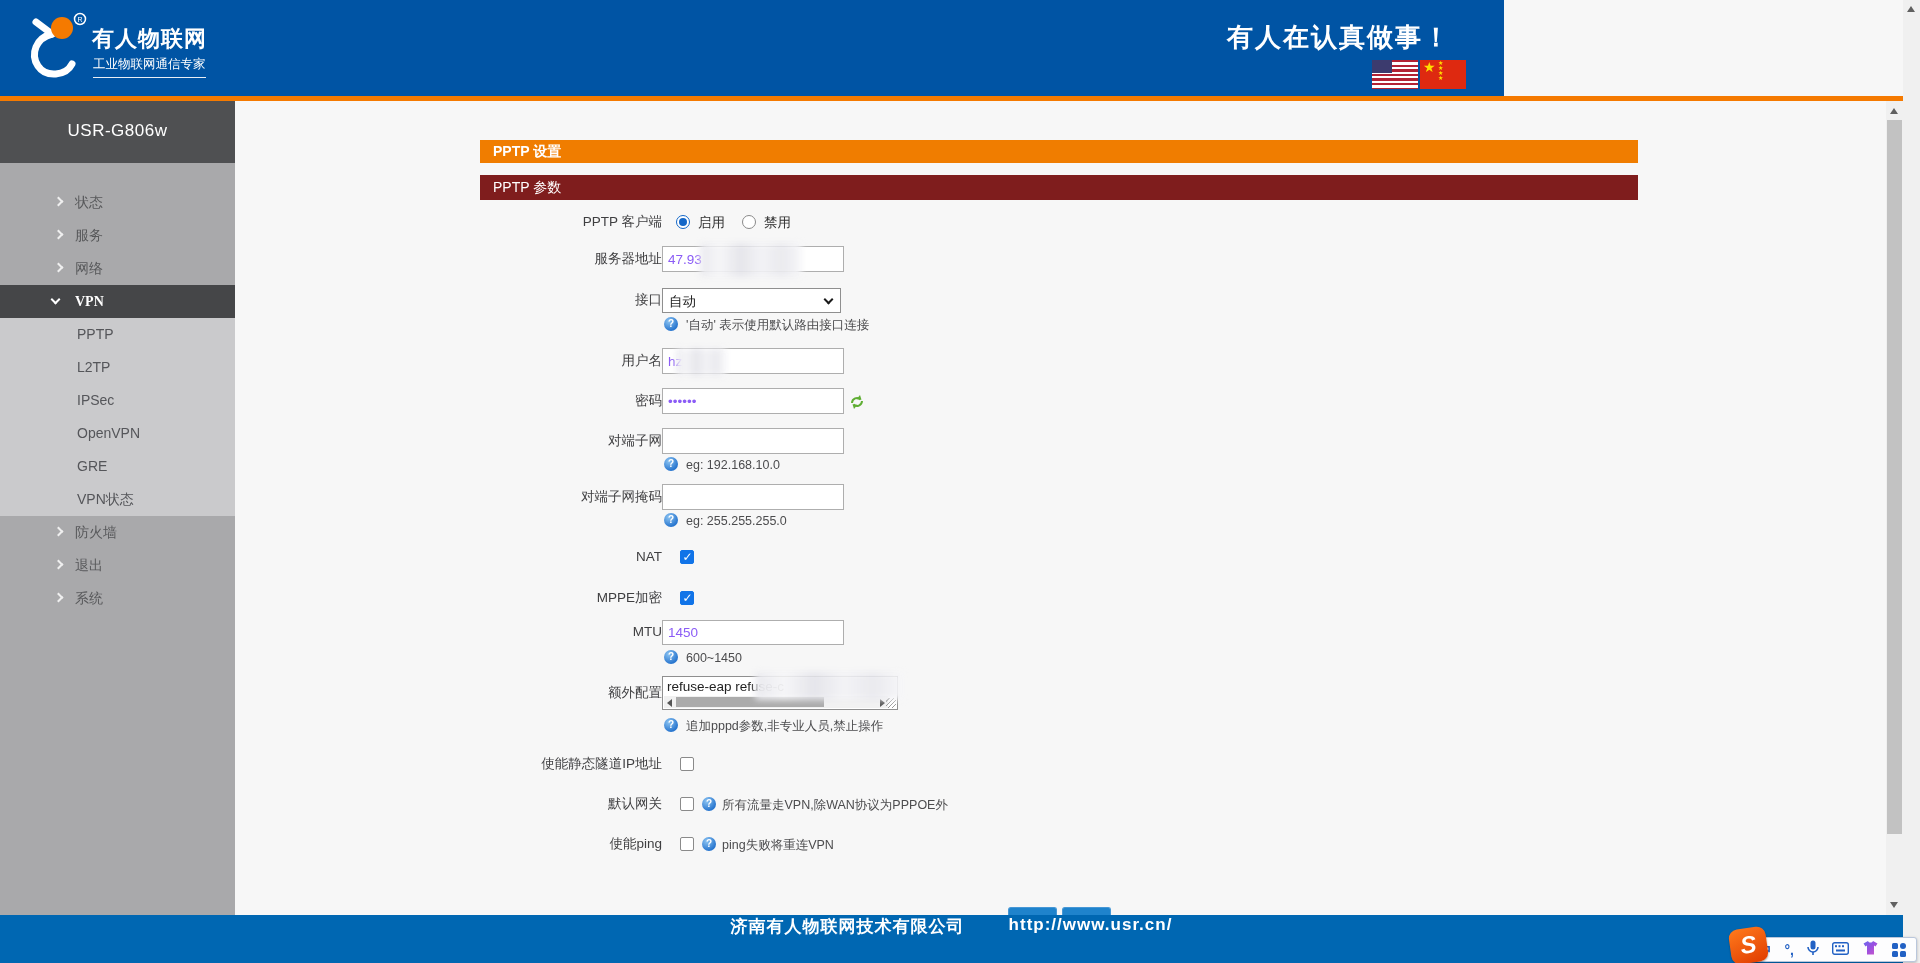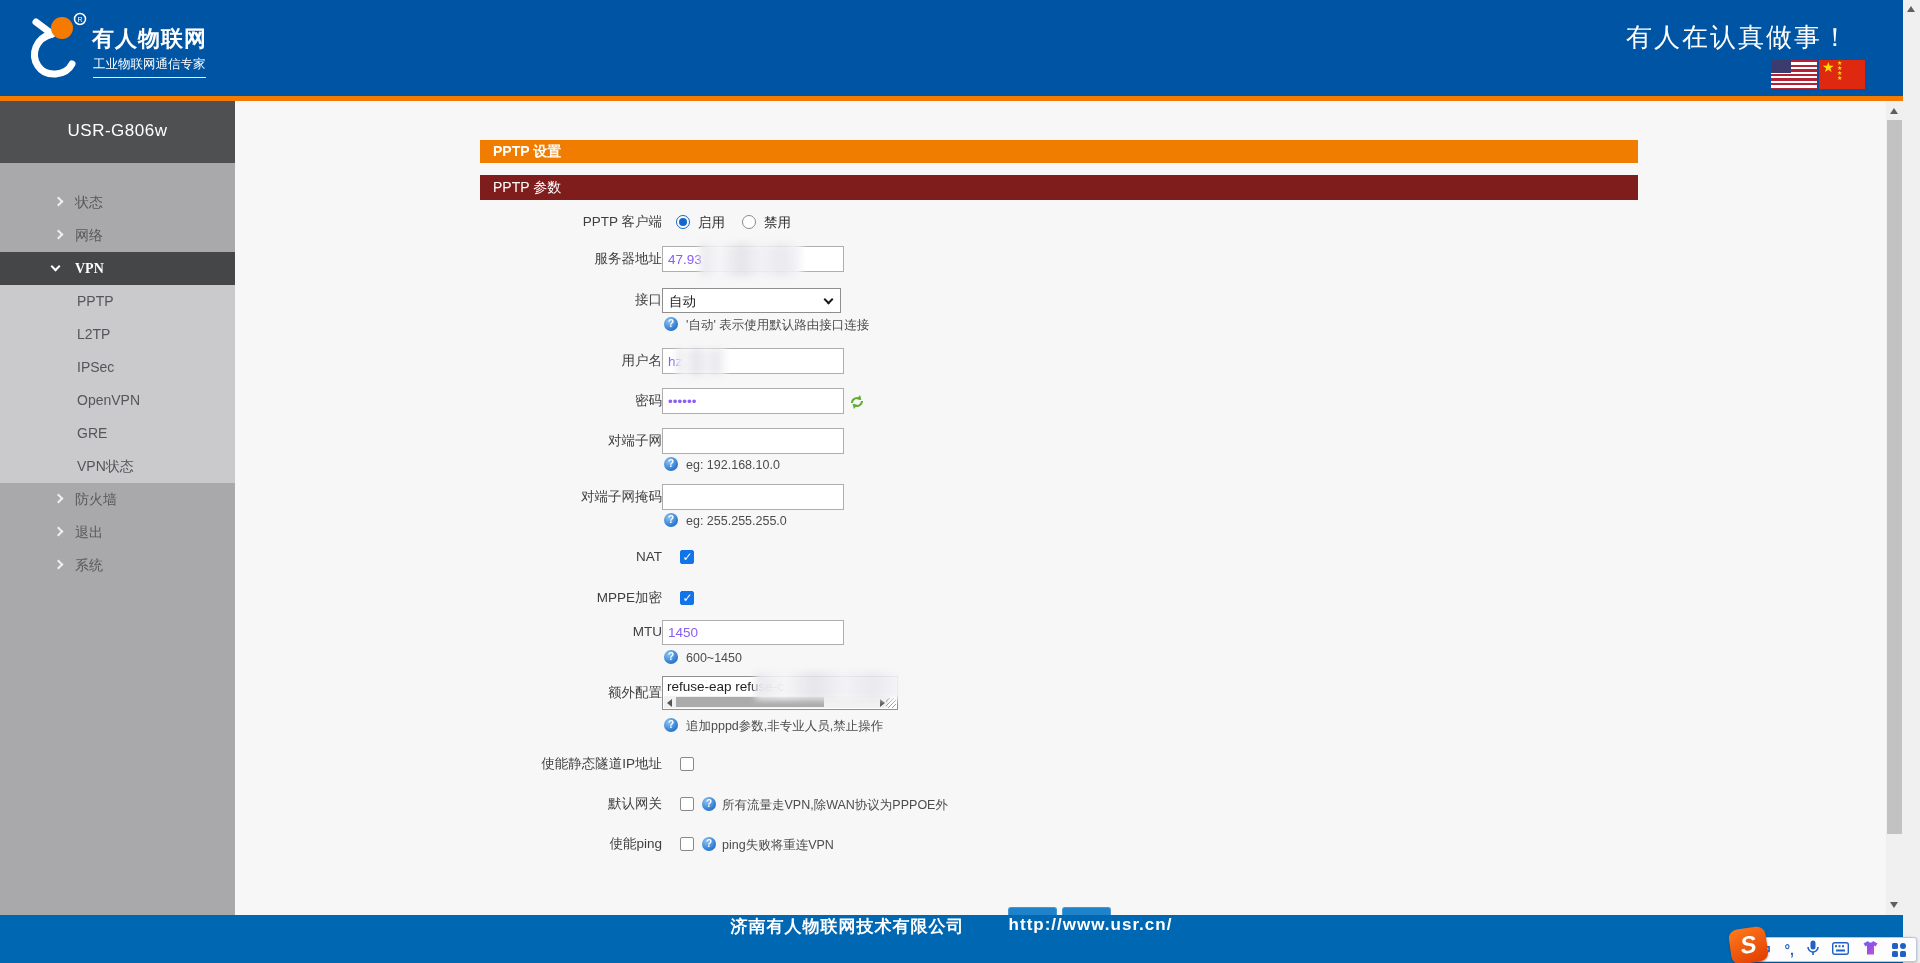--- a/index.html
+++ b/index.html
@@ -1,25 +1,25 @@
 <!DOCTYPE html>
 <html><head>
 <meta charset="utf-8">
 <style>
   * { margin:0; padding:0; box-sizing:border-box; }
   html,body { width:1920px; height:963px; overflow:hidden; background:#fff;
     font-family:"Liberation Sans","DejaVu Sans",sans-serif; }
   .page { position:relative; width:1920px; height:963px; overflow:hidden; background:#f7f7f7; }
 
   
-  .hdr { position:absolute; left:0; top:0; width:1903px; height:96px; background:#0054a4; }
+  .hdr { position:absolute; left:0; top:0; width:1504px; height:96px; background:#0054a4; }
   .hdr-strip { position:absolute; left:0; top:96px; width:1903px; height:5px; background:#f57a00; }
   .brand-name { position:absolute; left:92px; top:24px; color:#fff; font-size:22px; font-weight:bold; letter-spacing:1px; }
   .brand-slogan { position:absolute; left:93px; top:56px; color:#fff; font-size:12.5px; padding-bottom:4px; border-bottom:1px solid #e8eef5; }
-  .tagline { position:absolute; right:53px; top:20px; color:#fff; font-size:26px; font-weight:normal; letter-spacing:2px;text-align:center; }
+  .tagline { position:absolute; right:53px; top:20px; color:#fff; font-size:26px; font-weight:bold; letter-spacing:2px;text-align:center; }
   .flag { position:absolute; top:60px; width:46px; height:29px; }
   .flag-us { right:86px; background:repeating-linear-gradient(180deg,#b22234 0 2.3px,#fff 2.3px 4.6px); }
   .flag-us::after { content:""; position:absolute; left:0; top:0; width:20px; height:13px; background:#3c3b6e; }
   .flag-cn { right:38px; background:#de2910; color:#ffde00; }
   .flag-cn .bigstar { position:absolute; left:3px; top:-1px; font-size:14px; }
   .flag-cn .smstars { position:absolute; left:18px; top:1px; font-size:6px; letter-spacing:0; width:10px; line-height:5px; }
 
   
   .side-title { position:absolute; left:0; top:101px; width:235px; height:62px; background:#4f5052; color:#fff;
     font-size:17px; text-align:center; line-height:60px; letter-spacing:.5px; }
@@ -138,20 +138,24 @@
   <div class="side-title">USR-G806w</div>
 
   <div class="side-menu">
     <div class="mi-pad"></div>
     <div class="mi">
       <span class="chev-r"></span>
       <span class="lbl">状态</span>
     </div>
     <div class="mi">
       <span class="chev-r"></span>
+      <span class="lbl">服务</span>
+    </div>
+    <div class="mi">
+      <span class="chev-r"></span>
       <span class="lbl">网络</span>
     </div>
     <div class="mi active">
       <span class="chev-d"></span>
       <span class="lbl">VPN</span>
     </div>
     <div class="submenu">
       <div class="smi">
         <span class="lbl">PPTP</span>
       </div>

